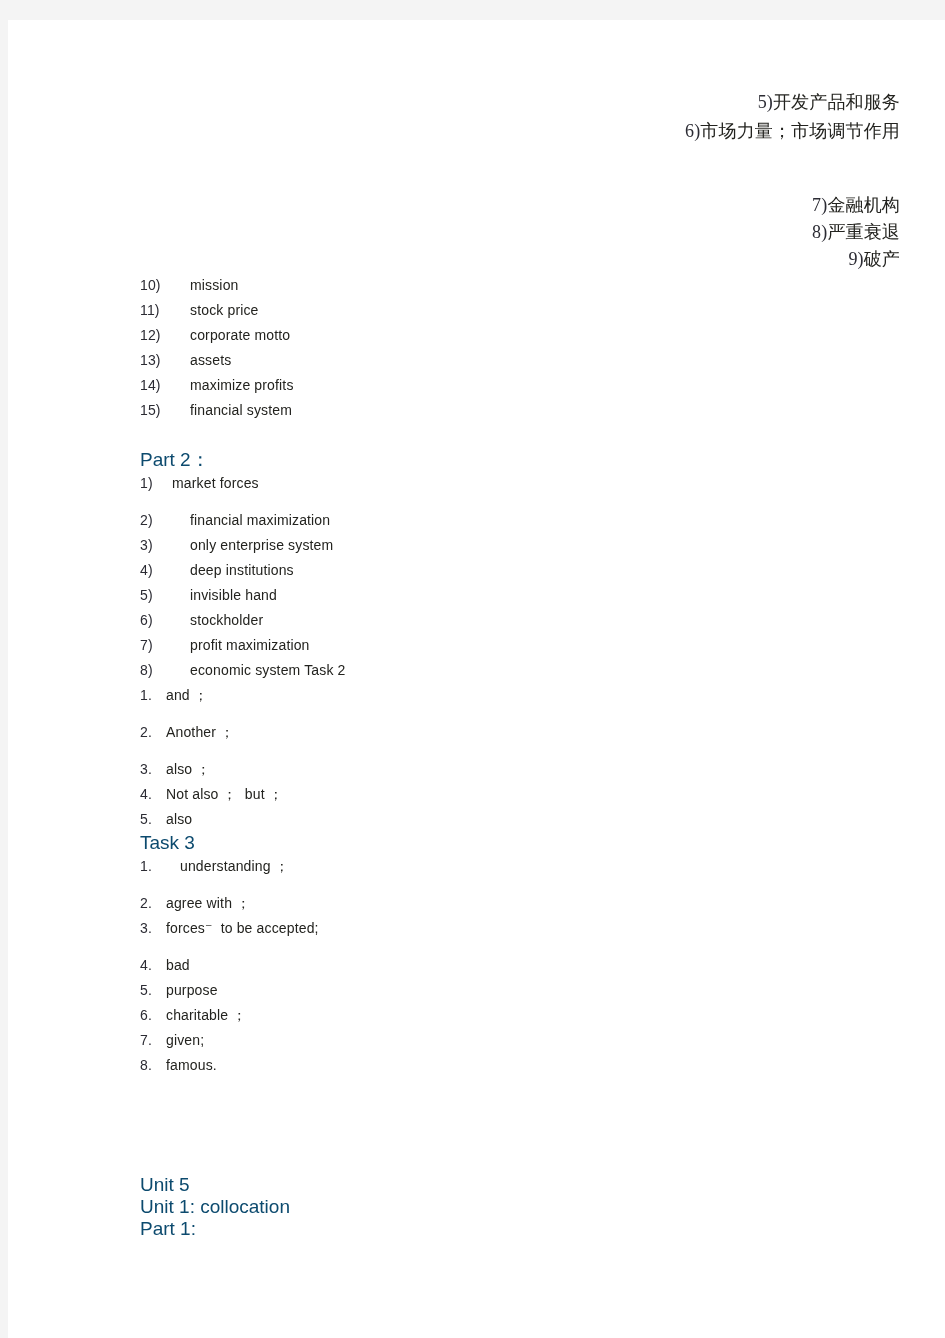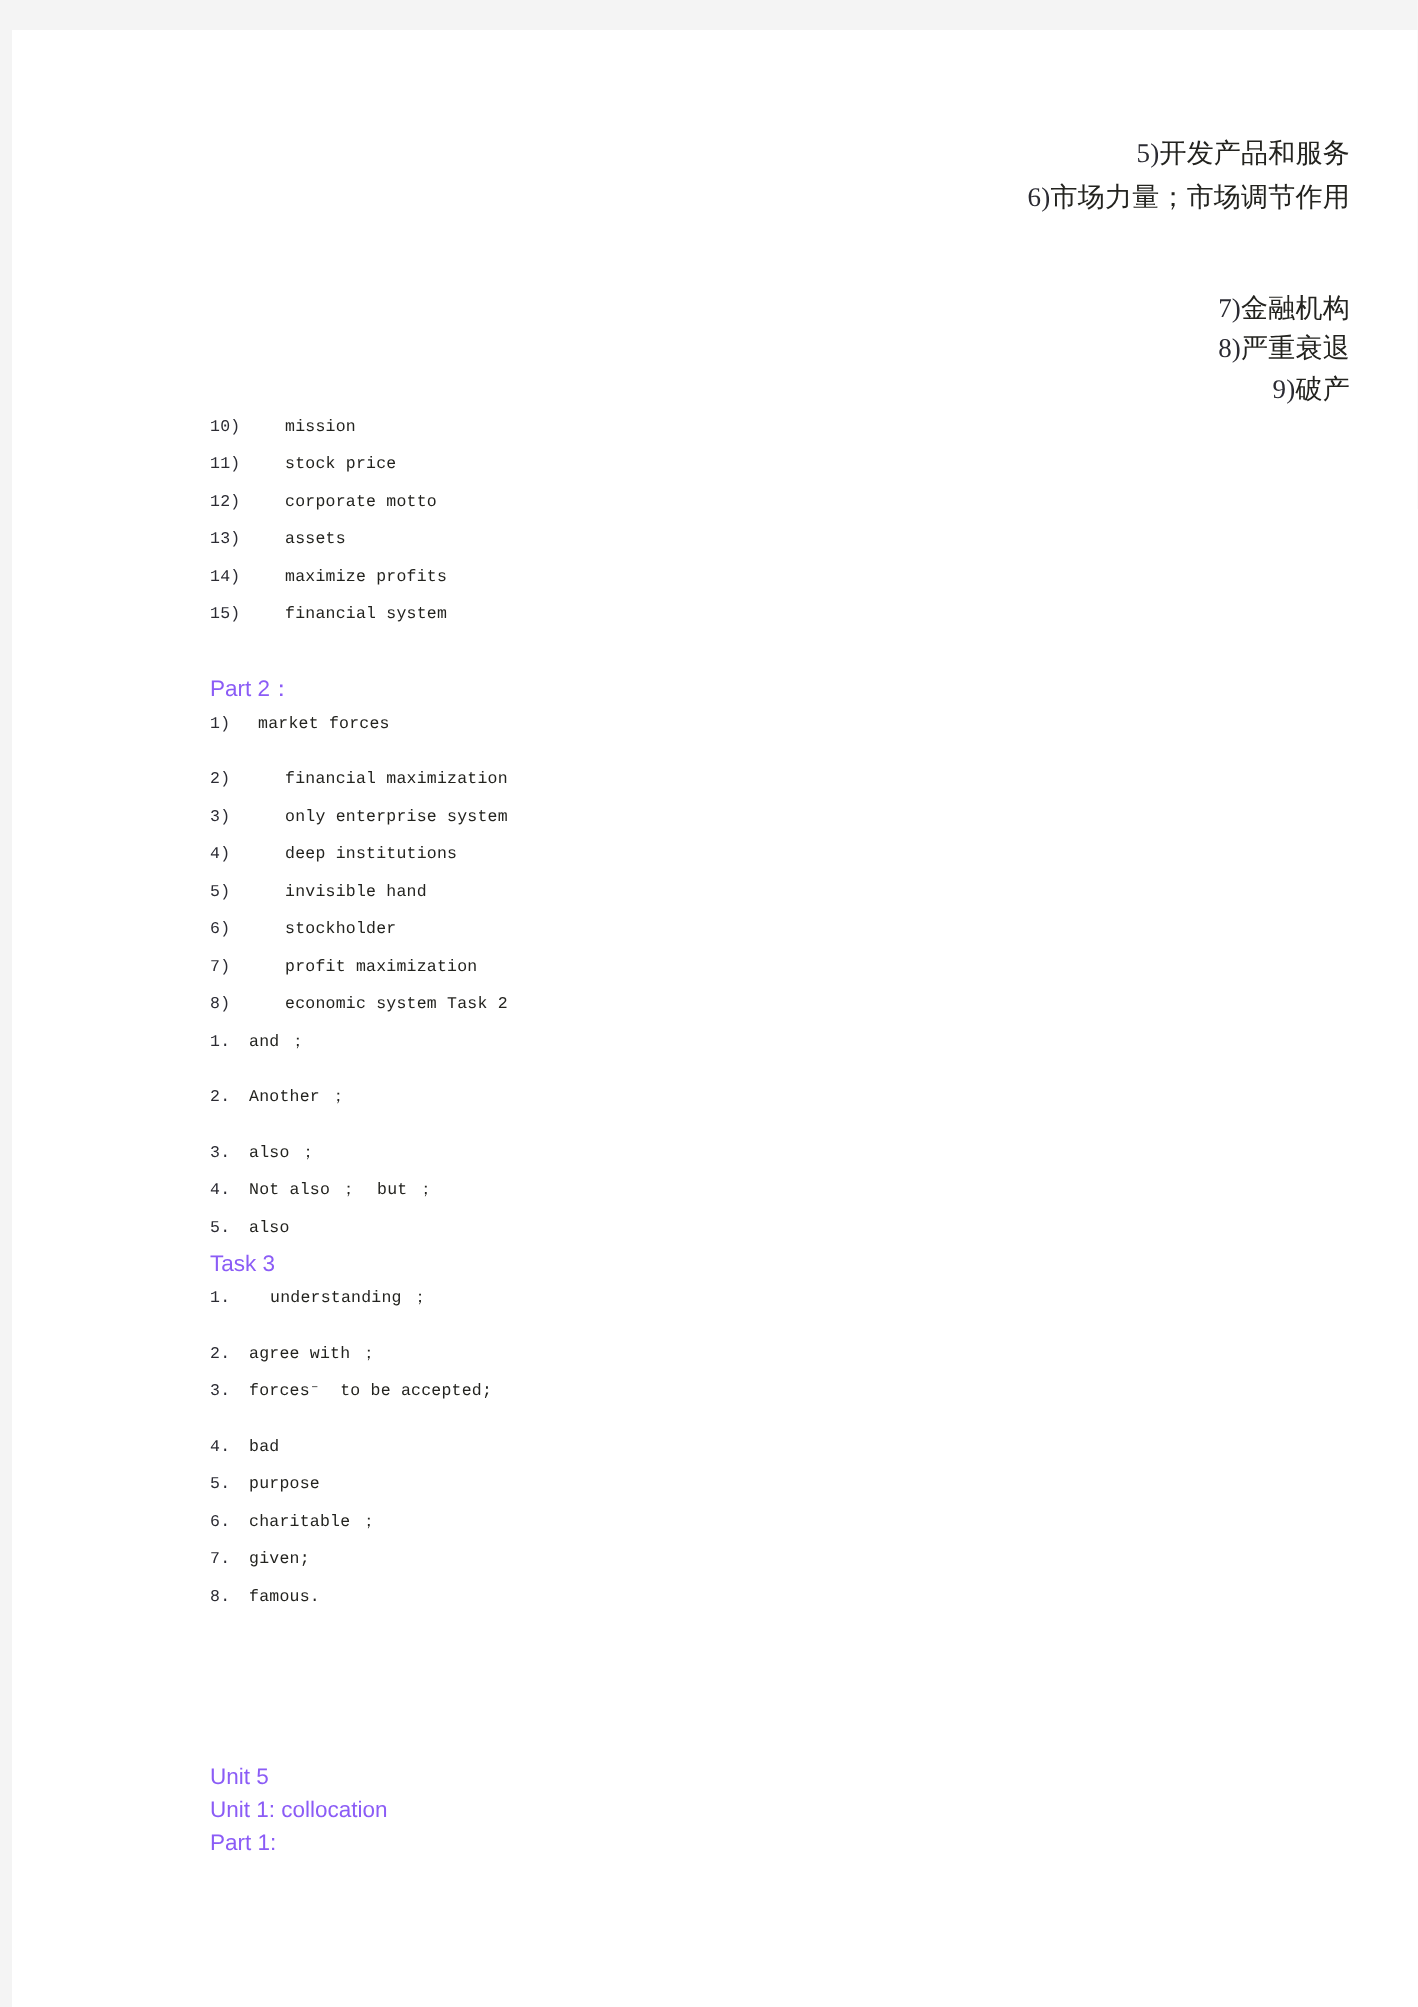--- a/index.html
+++ b/index.html
@@ -30,24 +30,23 @@
     left: 132px;
     top: 68px;
     width: 760px;
   }
 
   
   .line {
     display: block;
     white-space: pre;
     color: #23231f;
-    font-size: 11px;
+    font-size: 14px;
     line-height: 25px;
     letter-spacing: 0.15px;
-    font-family: Liberation Mono, monospace;
   }
 
   .line .marker {
     display: inline-block;
     color: #2b2b33;
   }
 
   
   .marker-narrow { width: 22px; }
   .marker-wide   { width: 50px; }
@@ -66,22 +65,22 @@
 
   
   .gap-sm { height: 12px; }
   .gap-md { height: 26px; }
   .gap-lg { height: 46px; }
   .gap-xl { height: 70px; }
 
   .heading {
     display: block;
     white-space: pre;
-    color: #8b5cf6;
-    font-size: 15px;
+    color: #0c4a6e;
+    font-size: 19px;
     line-height: 22px;
   }
 </style>
 </head>
 <body>
 
 <div id="page-sheet">
   <div class="doc-body">
 
     <div>

